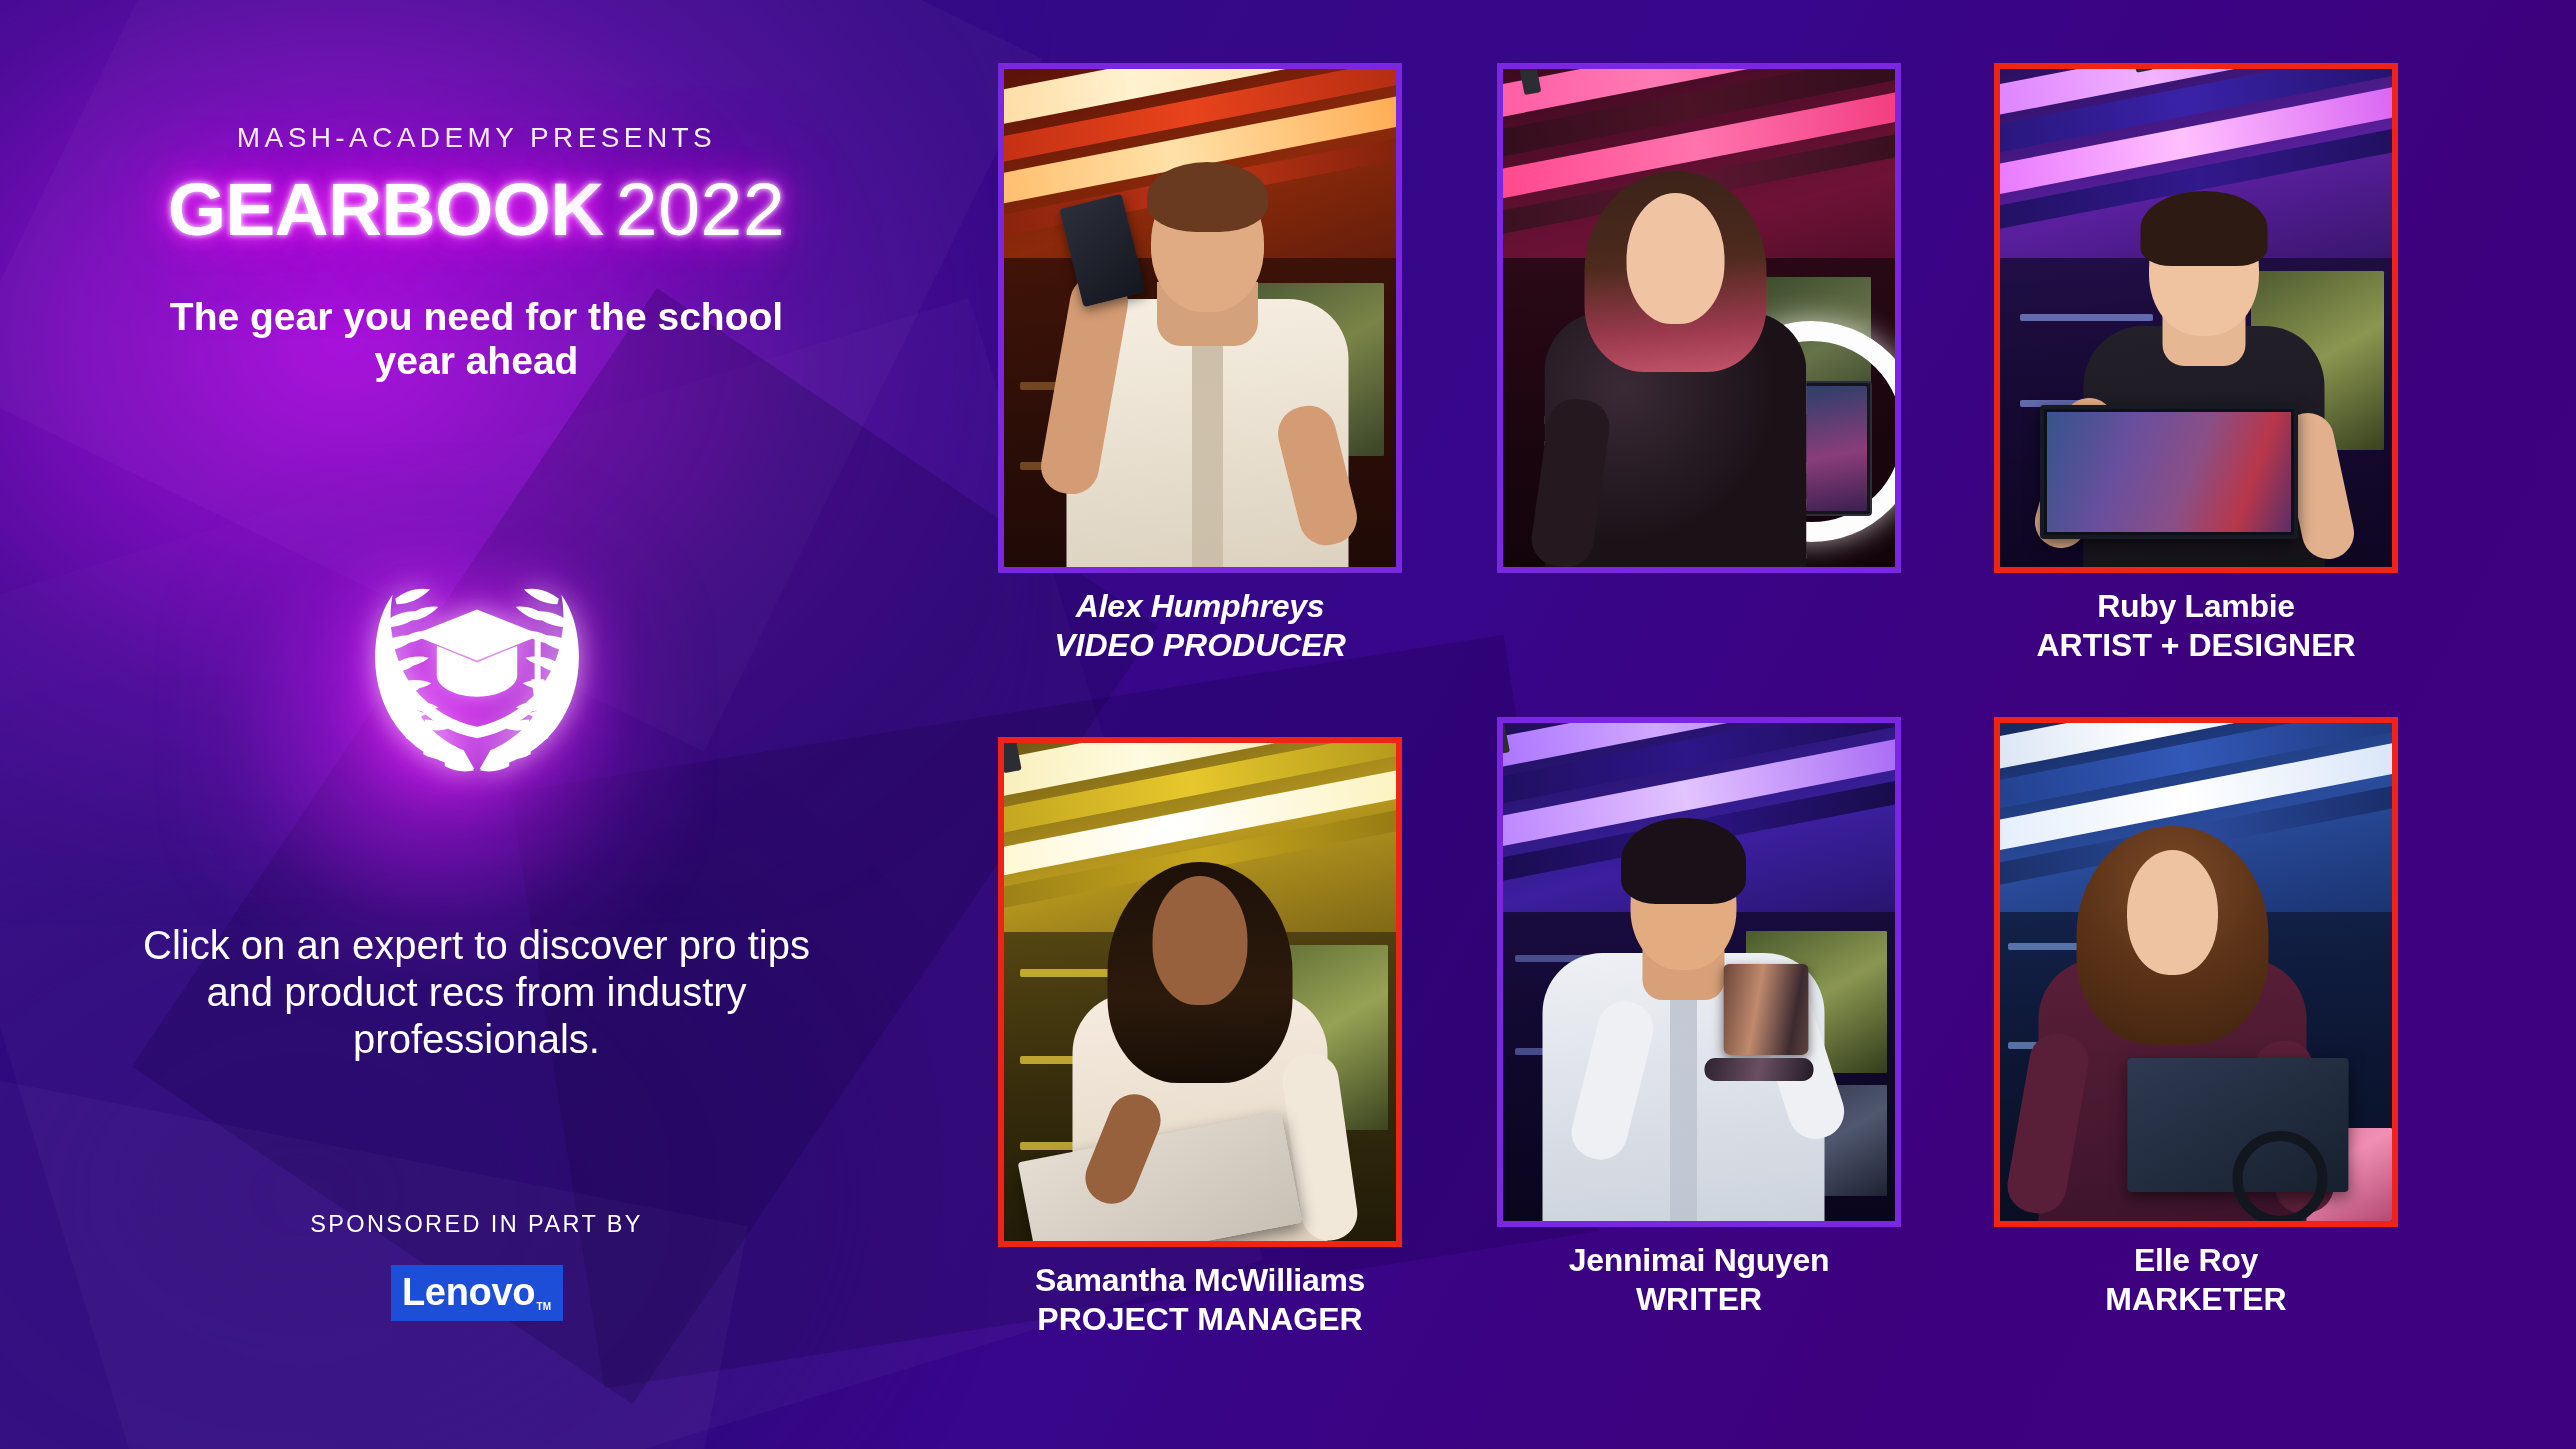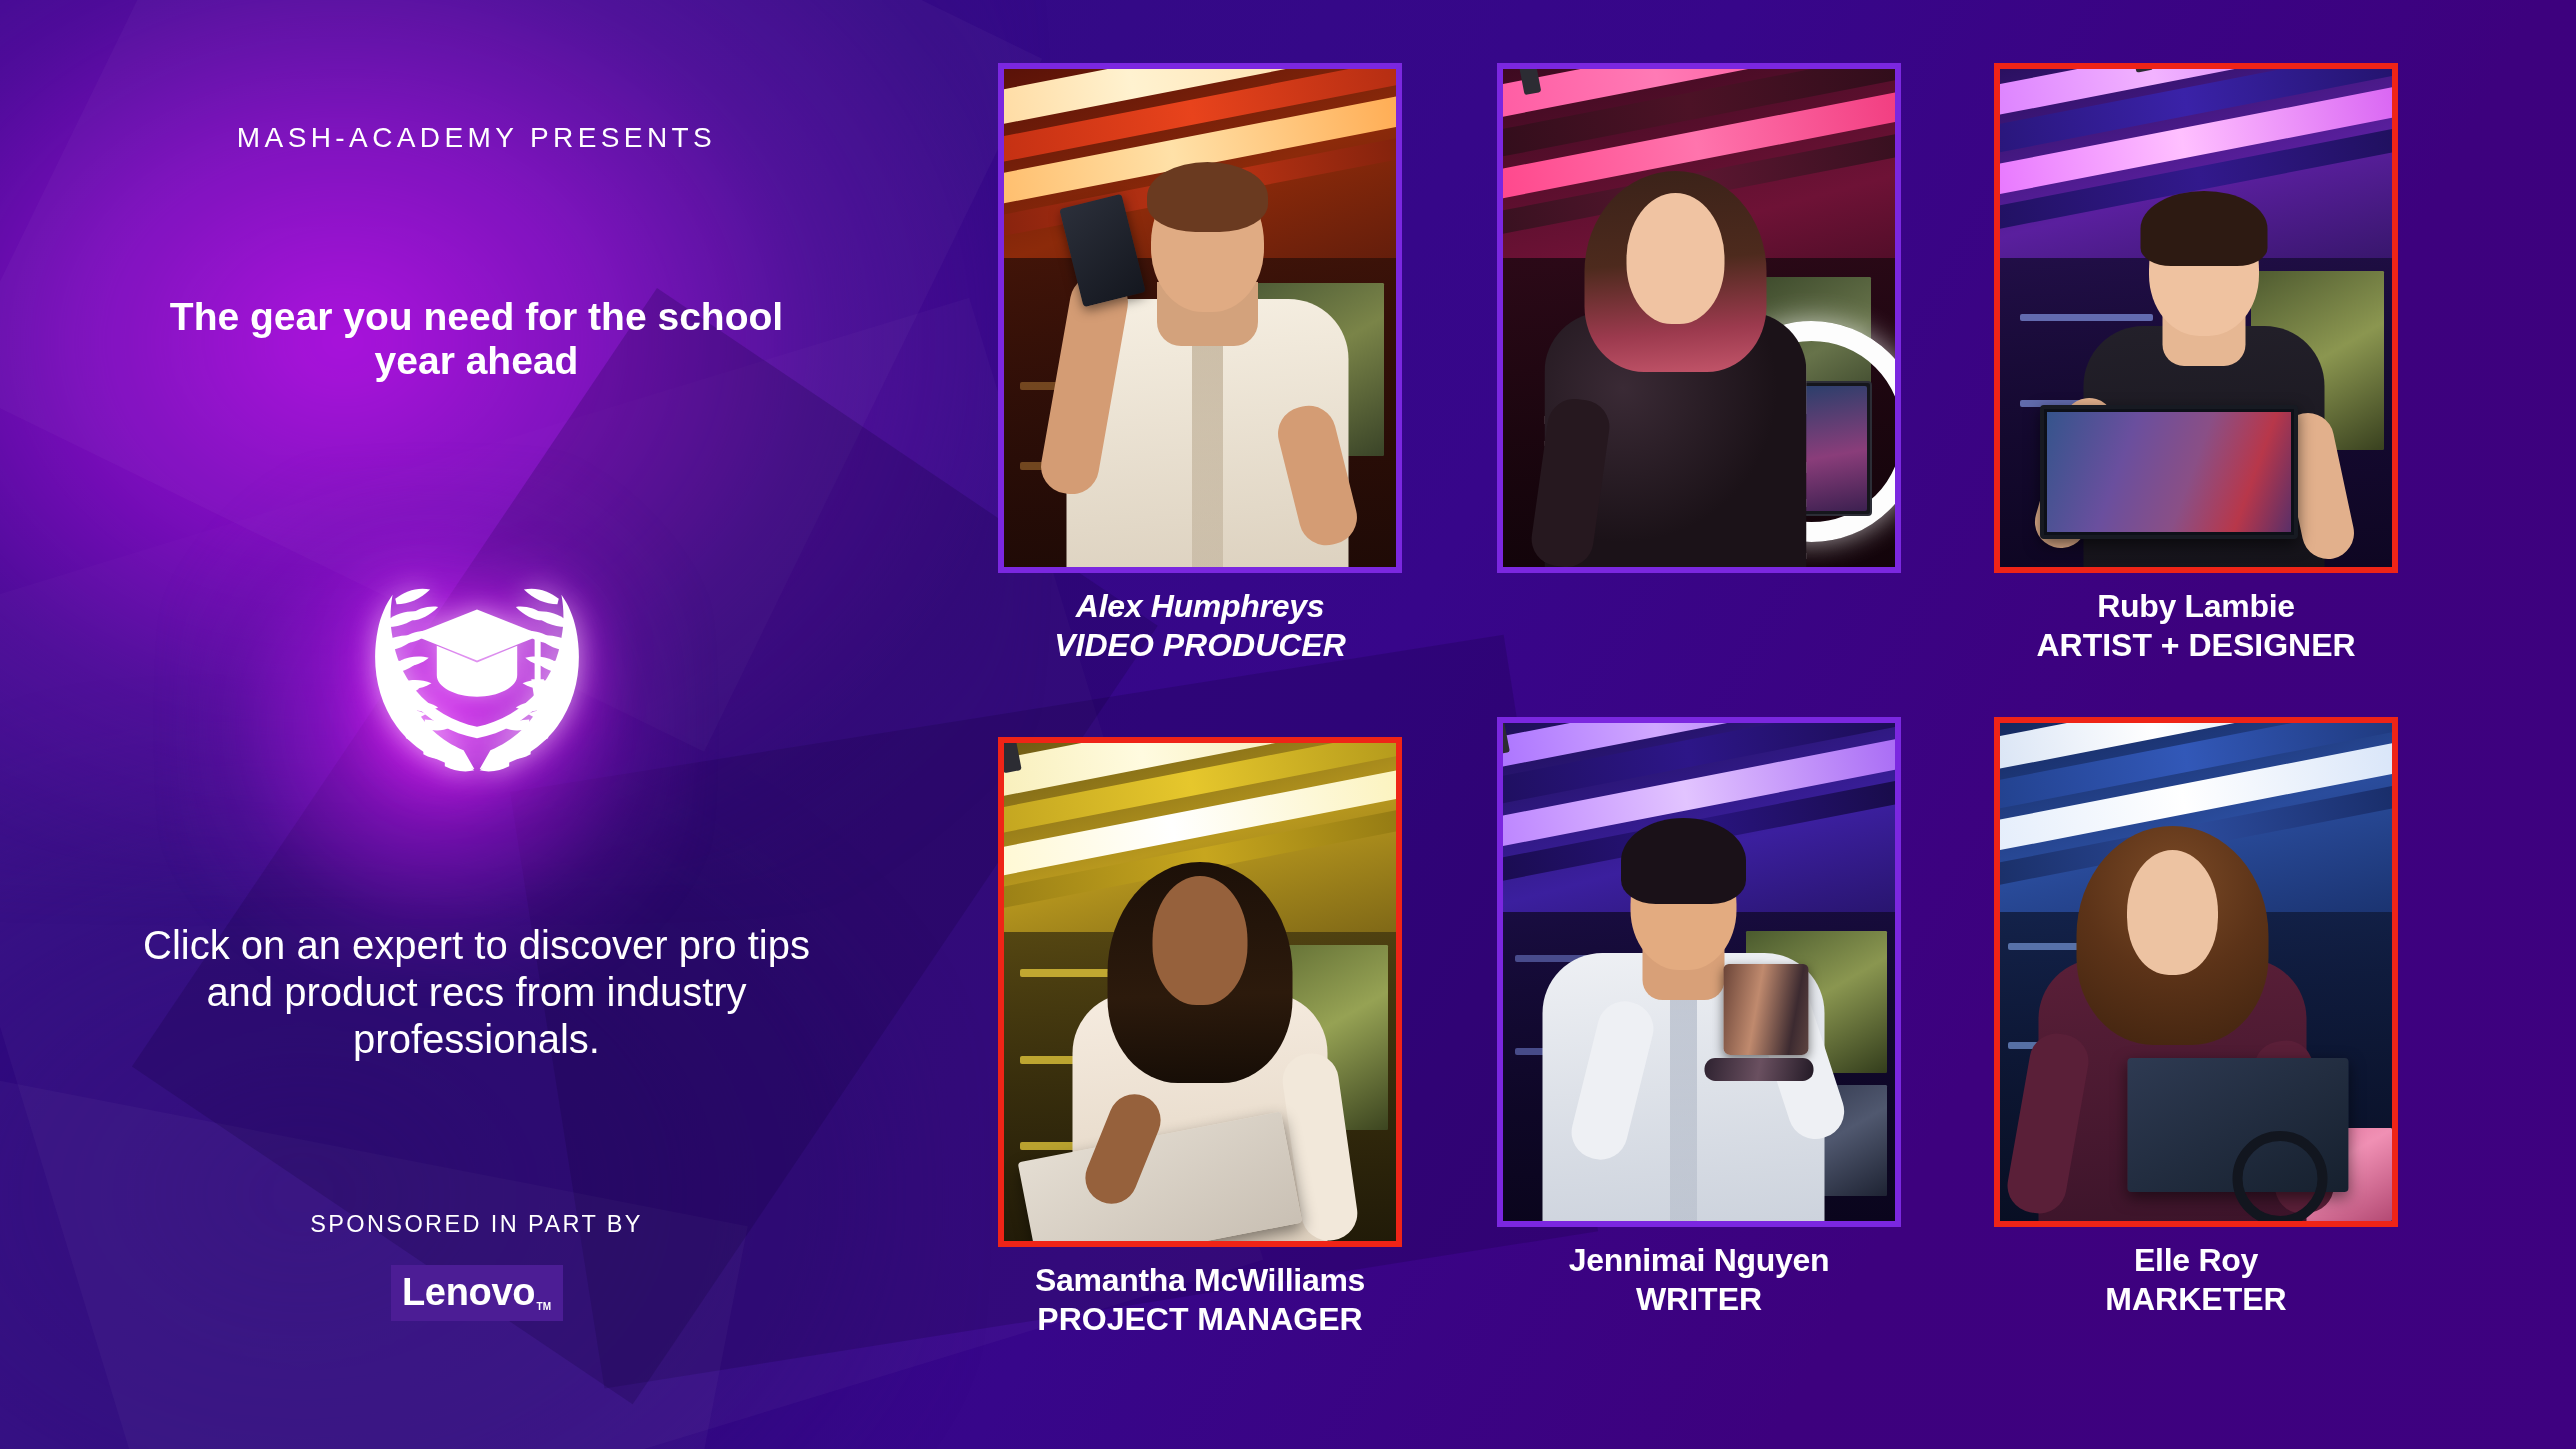--- a/index.html
+++ b/index.html
@@ -181,21 +181,21 @@
     font-weight: 400;
     text-transform: uppercase;
   }
   .lenovo {
     position: absolute;
     left: 50%;
     top: 1265px;
     margin-left: -86px;
     width: 172px;
     height: 56px;
-    background: #4c1d95;
+    background: #1d4ed8;
     display: flex;
     align-items: center;
     justify-content: center;
   }
   .lenovo-word {
     color: #ffffff;
     font-size: 38px;
     font-weight: 700;
     letter-spacing: -0.3px;
     line-height: 1;
@@ -347,20 +347,23 @@
   <div class="bg-glow-main"></div>
   <div class="bg-facet facet-b"></div>
   <div class="bg-facet dark facet-d"></div>
   <div class="bg-glow-emblem"></div>
 </div>
 
 <div class="left-col">
 
   <div class="presents">MASH-ACADEMY PRESENTS</div>
 
+  <div class="title-row">
+    <span class="title-main">GEARBOOK</span><span class="title-year">2022</span>
+  </div>
 
   <div class="subtitle">The gear you need for the school year ahead</div>
 
   <div class="emblem">
     <svg viewBox="0 0 400 380" xmlns="http://www.w3.org/2000/svg">
       <g fill="#ffffff">
 
         <path d="M196 346 C150 342 108 320 80 282 C50 241 42 188 52 138 C56 118 64 100 74 86 C70 108 70 130 74 150 C78 178 90 206 108 228 C132 257 166 276 200 283 L200 300 C162 293 128 274 104 246 C118 278 146 304 180 318 Z"></path>
 
         <path d="M78 92 C92 80 112 74 130 78 C116 92 98 100 80 100 Z"></path>

